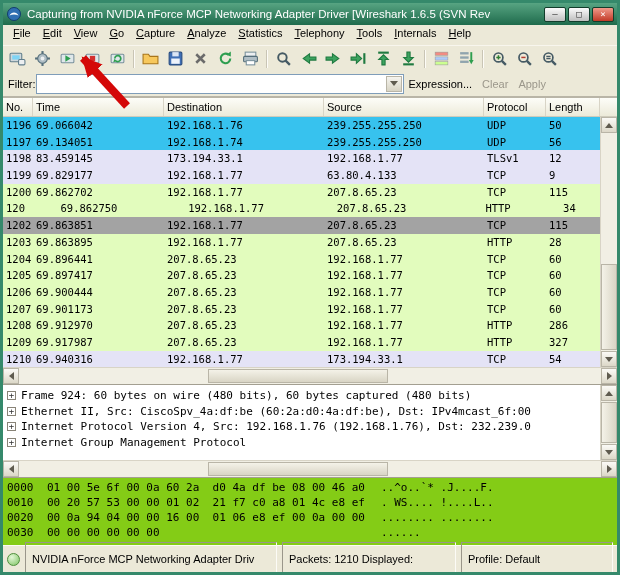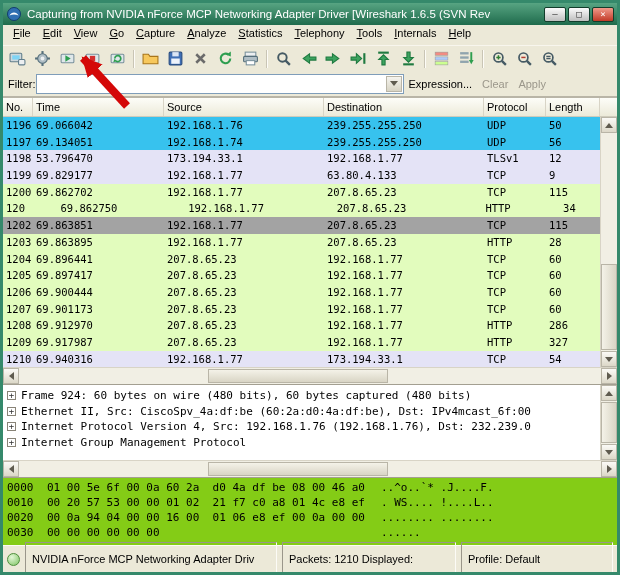--- a/index.html
+++ b/index.html
@@ -302,22 +302,22 @@
     </div>
     <span class="fbtn">Expression...</span>
     <span class="fbtn disabled">Clear</span>
     <span class="fbtn disabled">Apply</span>
   </div>
 
   <div class="packet-area">
     <div class="phead" id="phead">
         <div class="hcell c0">No.</div>
         <div class="hcell c1">Time</div>
+        <div class="hcell c3">Destination</div>
         <div class="hcell c2">Source</div>
-        <div class="hcell c3">Destination</div>
         <div class="hcell c4">Protocol</div>
         <div class="hcell c5">Length</div>
       </div>
     <div class="prows" id="prows">
         <div class="pkt-row" style="background: rgb(55, 194, 238); align-items: center;">
           <div class="pcell c0">1196</div>
           <div class="pcell c1">69.066042</div>
           <div class="pcell c2">192.168.1.76</div>
           <div class="pcell c3">239.255.255.250</div>
           <div class="pcell c4">UDP</div>
@@ -326,21 +326,21 @@
         <div class="pkt-row" style="background: rgb(55, 194, 238);">
           <div class="pcell c0">1197</div>
           <div class="pcell c1">69.134051</div>
           <div class="pcell c2">192.168.1.74</div>
           <div class="pcell c3">239.255.255.250</div>
           <div class="pcell c4">UDP</div>
           <div class="pcell c5">56</div>
         </div>
         <div class="pkt-row" style="background: rgb(228, 227, 246);">
           <div class="pcell c0">1198</div>
-          <div class="pcell c1">53.796470</div>
+          <div class="pcell c1">83.459145</div>
           <div class="pcell c2">173.194.33.1</div>
           <div class="pcell c3">192.168.1.77</div>
           <div class="pcell c4">TLSv1</div>
           <div class="pcell c5">12</div>
         </div>
         <div class="pkt-row" style="background: rgb(228, 227, 246);">
           <div class="pcell c0">1199</div>
           <div class="pcell c1">69.829177</div>
           <div class="pcell c2">192.168.1.77</div>
           <div class="pcell c3">63.80.4.133</div>

